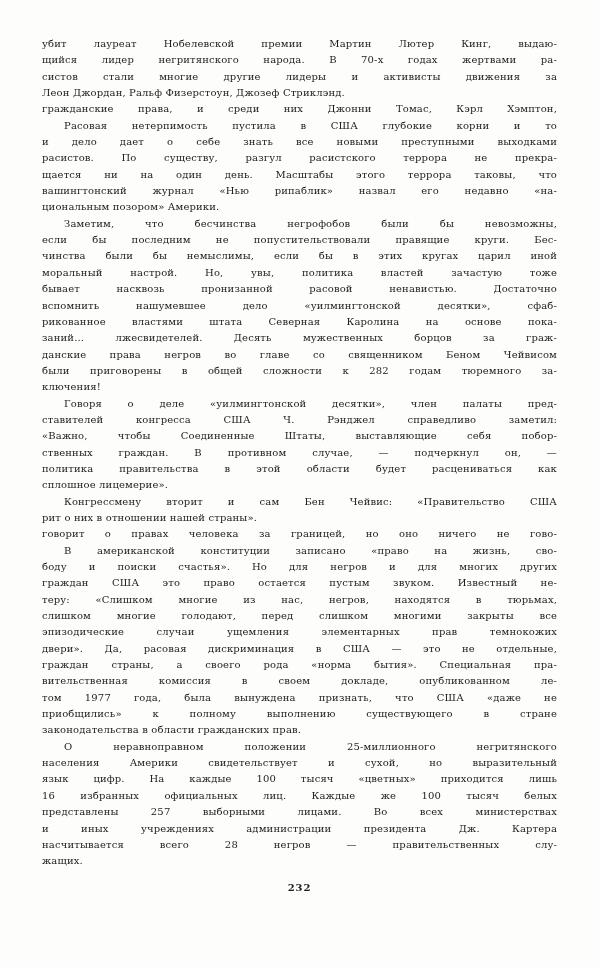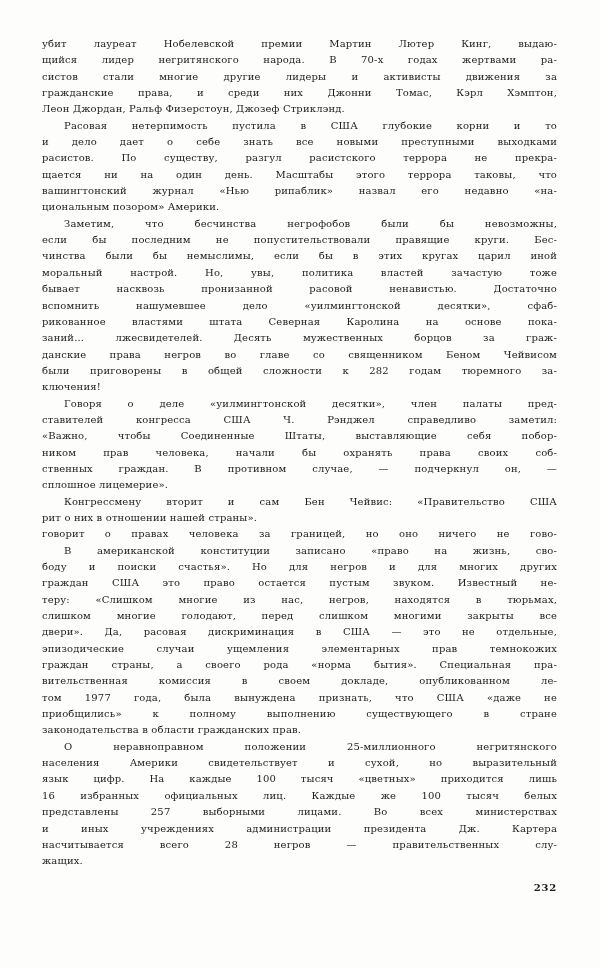--- a/index.html
+++ b/index.html
@@ -28,36 +28,36 @@
   .para { margin: 0; padding: 0; }
   .line {
     text-align: justify;
     text-align-last: justify;
     white-space: normal;
   }
   .line.end { text-align-last: left; }
   .line.first { text-indent: 22px; }
   .folio {
     margin-top: 10px;
-    text-align: right;
+    text-align: center;
     font-weight: 600;
     letter-spacing: 0.8px;
   }
 </style>
 </head>
 <body>
 
 <div class="page">
 
   <div class="para">
     <div class="line">убит лауреат Нобелевской премии Мартин Лютер Кинг, выдаю-</div>
     <div class="line">щийся лидер негритянского народа. В 70-х годах жертвами ра-</div>
     <div class="line">систов стали многие другие лидеры и активисты движения за</div>
+    <div class="line end">Леон Джордан, Ральф Физерстоун, Джозеф Стриклэнд.</div>
     <div class="line">гражданские права, и среди них Джонни Томас, Кэрл Хэмптон,</div>
-    <div class="line end">Леон Джордан, Ральф Физерстоун, Джозеф Стриклэнд.</div>
   </div>
 
   <div class="para">
     <div class="line first">Расовая нетерпимость пустила в США глубокие корни и то</div>
     <div class="line">и дело дает о себе знать все новыми преступными выходками</div>
     <div class="line">расистов. По существу, разгул расистского террора не прекра-</div>
     <div class="line">щается ни на один день. Масштабы этого террора таковы, что</div>
     <div class="line">вашингтонский журнал «Нью рипаблик» назвал его недавно «на-</div>
     <div class="line end">циональным позором» Америки.</div>
   </div>
@@ -73,39 +73,39 @@
     <div class="line">заний... лжесвидетелей. Десять мужественных борцов за граж-</div>
     <div class="line">данские права негров во главе со священником Беном Чейвисом</div>
     <div class="line">были приговорены в общей сложности к 282 годам тюремного за-</div>
     <div class="line end">ключения!</div>
   </div>
 
   <div class="para">
     <div class="line first">Говоря о деле «уилмингтонской десятки», член палаты пред-</div>
     <div class="line">ставителей конгресса США Ч. Рэнджел справедливо  заметил:</div>
     <div class="line">«Важно, чтобы Соединенные Штаты, выставляющие себя побор-</div>
-    <div class="line">ником прав человека, начали бы охранять  права своих соб-</div>
     <div class="line">ственных граждан. В противном случае, — подчеркнул он, —</div>
+    <div class="line">политика правительства в этой области будет расцениваться как</div>
     <div class="line end">сплошное лицемерие».</div>
   </div>
 
   <div class="para">
     <div class="line first">Конгрессмену вторит и сам Бен Чейвис: «Правительство США</div>
     <div class="line end">рит о них в отношении нашей страны».</div>
     <div class="line">говорит о правах человека за границей, но оно ничего не гово-</div>
   </div>
 
   <div class="para">
     <div class="line first">В американской конституции записано «право на жизнь, сво-</div>
     <div class="line">боду и поиски счастья». Но для негров  и для многих других</div>
     <div class="line">граждан США это право остается пустым звуком. Известный не-</div>
     <div class="line">теру: «Слишком многие из нас, негров, находятся в тюрьмах,</div>
     <div class="line">слишком многие голодают, перед слишком многими закрыты все</div>
+    <div class="line">эпизодические случаи ущемления элементарных прав темнокожих</div>
     <div class="line">двери». Да, расовая дискриминация в США — это не отдельные,</div>
-    <div class="line">эпизодические случаи ущемления элементарных прав темнокожих</div>
     <div class="line">граждан страны, а своего рода «норма бытия». Специальная пра-</div>
     <div class="line">вительственная комиссия в своем докладе, опубликованном ле-</div>
     <div class="line">том 1977 года, была вынуждена признать, что США  «даже не</div>
     <div class="line">приобщились» к полному выполнению существующего в стране</div>
     <div class="line end">законодательства в области гражданских прав.</div>
   </div>
 
   <div class="para">
     <div class="line first">О неравноправном положении 25-миллионного негритянского</div>
     <div class="line">населения Америки свидетельствует  и сухой, но выразительный</div>

